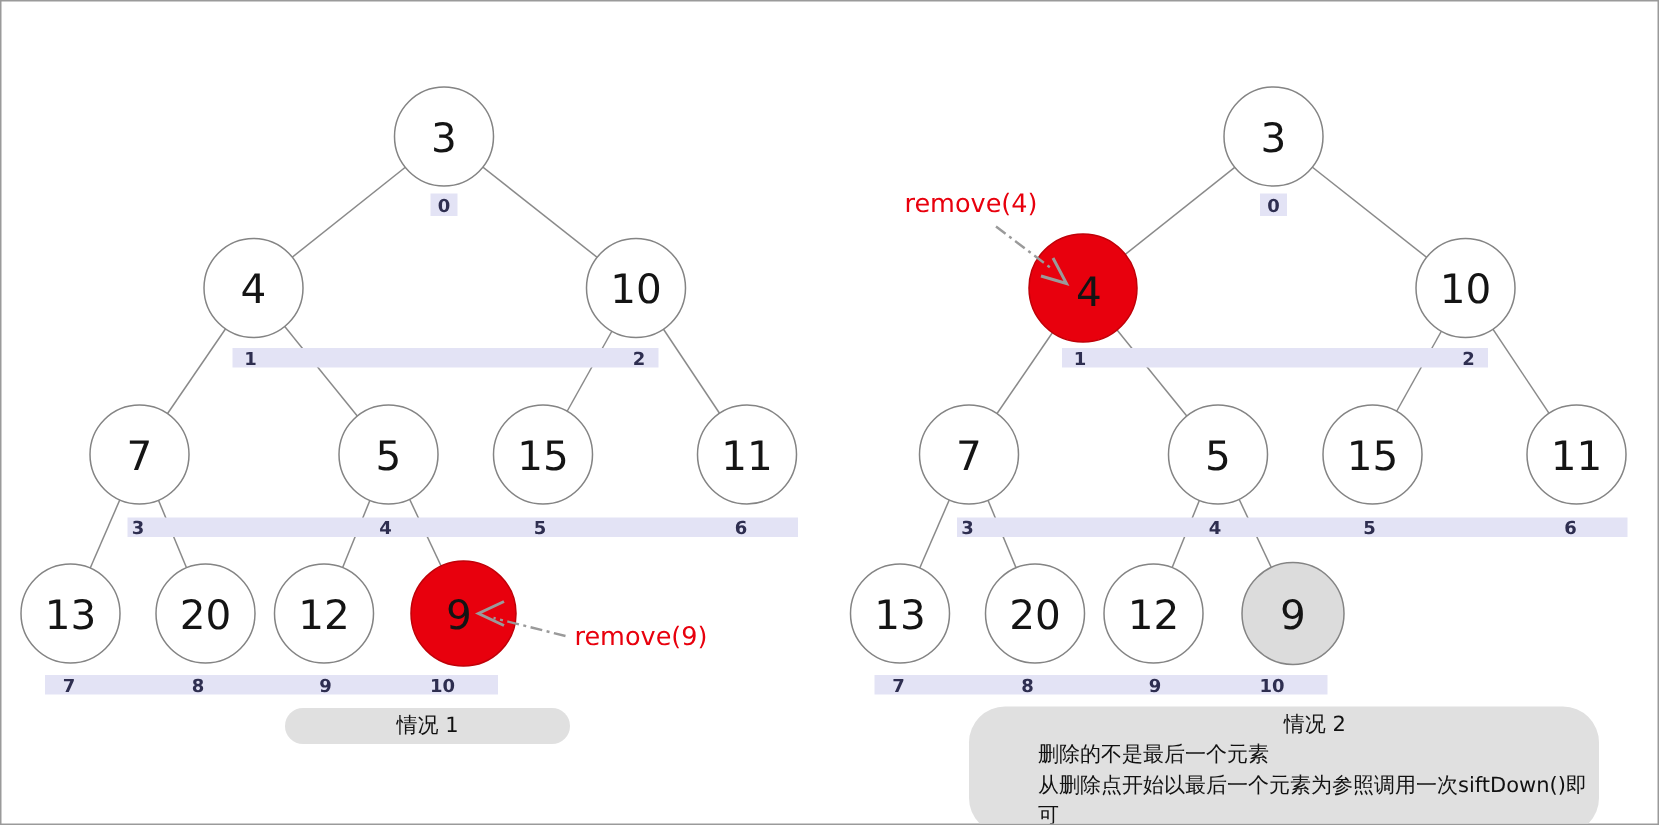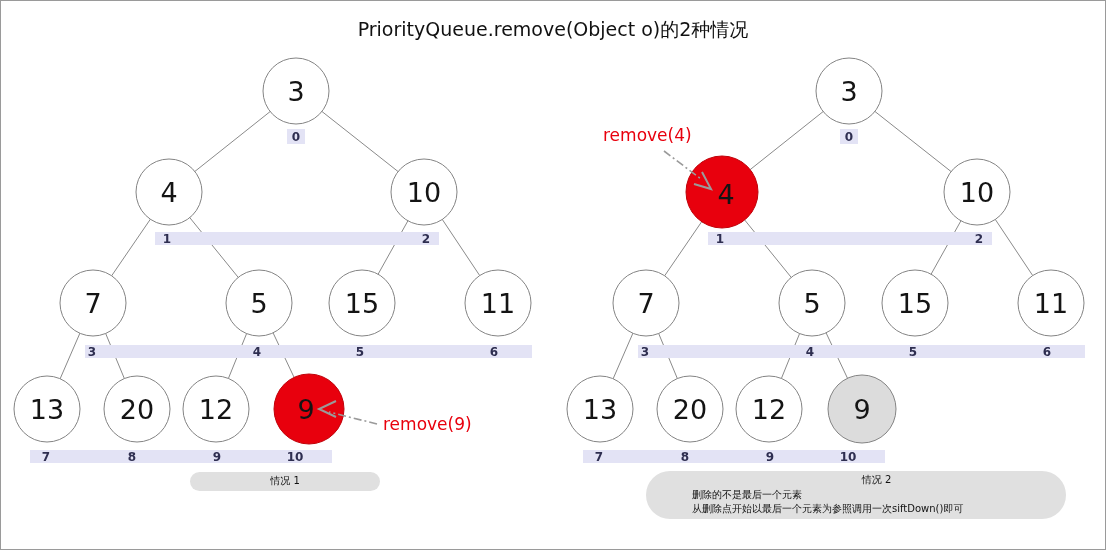--- a/index.html
+++ b/index.html
@@ -24,33 +24,32 @@
   .node.gray{fill:#dcdcdc;stroke:#848484;}
   .nodetext{font-size:27px;fill:#141414;text-anchor:middle;}
   .idx{font-size:12px;font-weight:bold;fill:#2e2e50;text-anchor:middle;}
   .rmtext{font-size:17px;fill:#e8000d;}
   .rmline{stroke:#9a9a9a;stroke-width:1.6;fill:none;}
   .rmhead{stroke:#9a9a9a;stroke-width:2;fill:none;}
   .caption{
     position:absolute;
     background:#e0e0e0;
     color:#111;
-    font-size:10px;line-height:1.45;
+    font-size:14px;line-height:1.45;
     padding:2px 5px;box-sizing:border-box;border-radius:24px;
   }
   .caption .c-title{text-align:center;}
   .caption-left{left:189px;top:471px;width:190px;}
   .caption-right{left:645px;top:470px;width:420px;padding-left:46px;}
 </style>
 </head>
 <body>
 
 <div class="canvas">
 
-  <div class="title">PriorityQueue.remove(Object o)的2种情况</div>
 
   <svg class="diagram" width="1106" height="550" viewBox="0 0 1106 550">
 
     <g>
 
       <line class="edge" x1="295" y1="90" x2="168" y2="191"></line>
       <line class="edge" x1="295" y1="90" x2="423" y2="191"></line>
       <line class="edge" x1="168" y1="191" x2="92" y2="302"></line>
       <line class="edge" x1="168" y1="191" x2="258" y2="302"></line>
       <line class="edge" x1="423" y1="191" x2="361" y2="302"></line>

